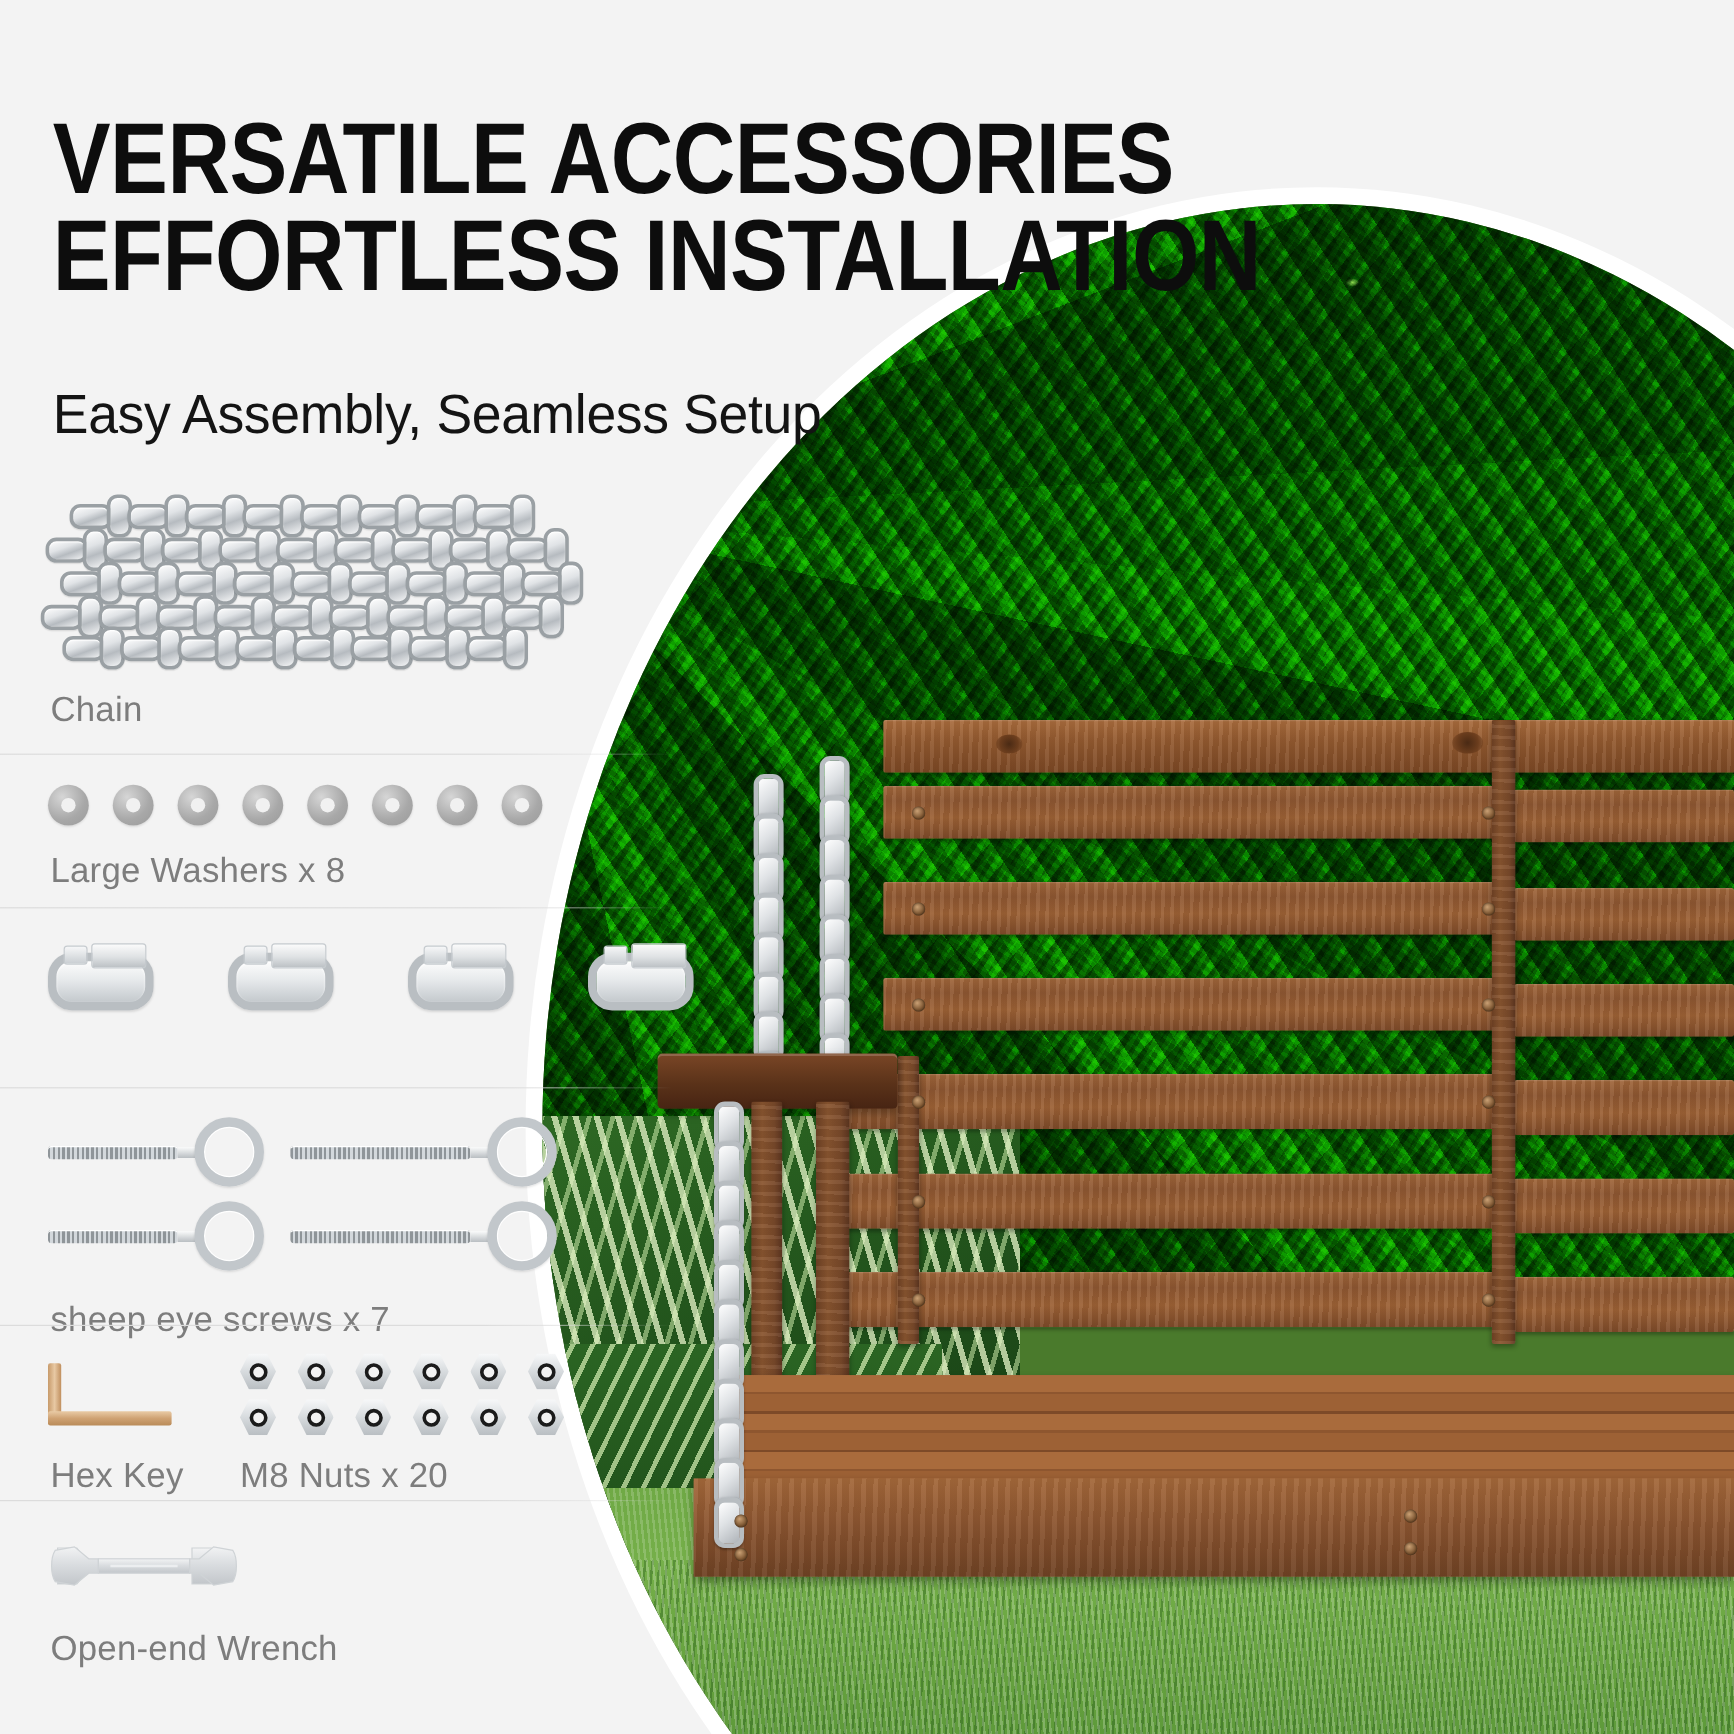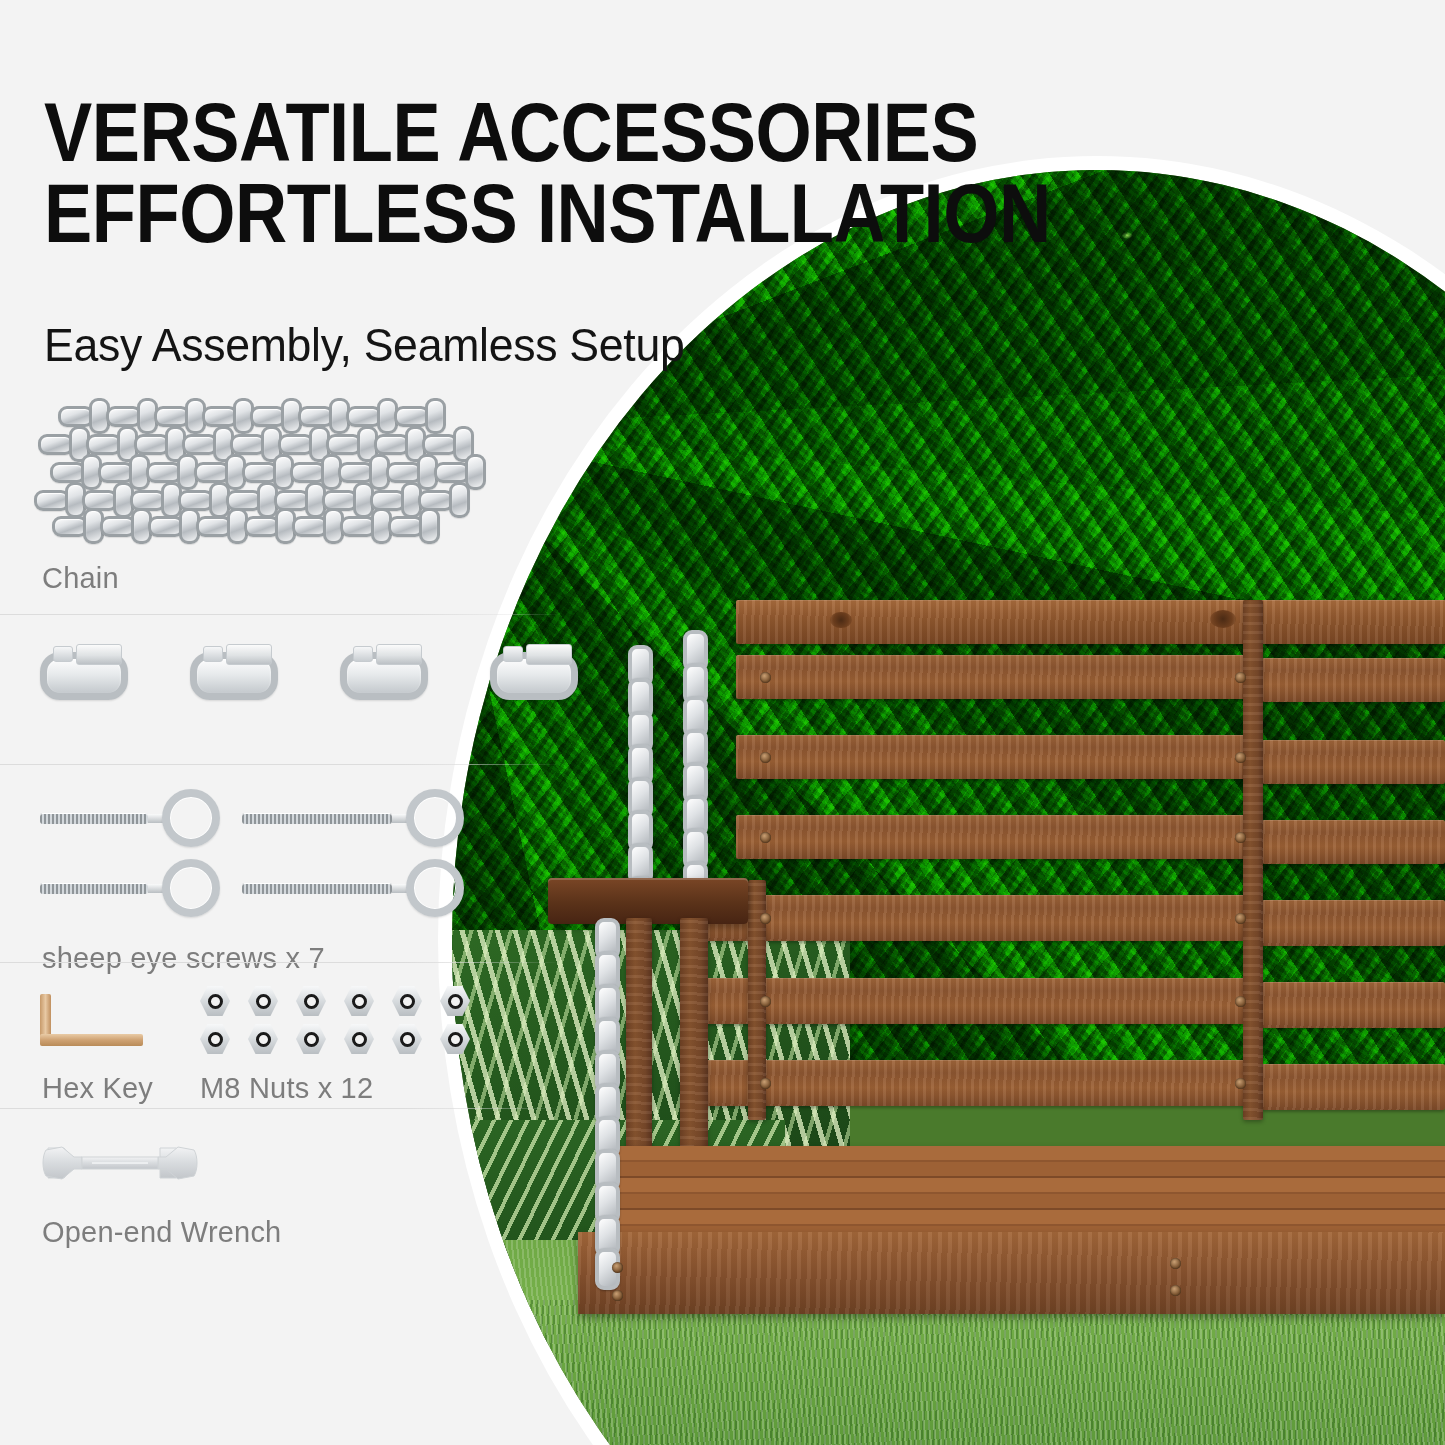--- a/index.html
+++ b/index.html
@@ -20,21 +20,21 @@
     white-space:nowrap;
   }
   .headline .hl{display:block;}
   .subhead{
     position:absolute;left:44px;top:318px;z-index:30;
     color:#141414;font-size:46px;font-weight:normal;letter-spacing:-0.3px;
     transform:scaleX(0.97);transform-origin:left top;white-space:nowrap;
   }
 
   
-  .acc-list{position:absolute;left:0;top:382px;width:600px;z-index:25;}
+  .acc-list{position:absolute;left:0;top:396px;width:600px;z-index:25;}
   .acc-row{position:relative;box-sizing:border-box;}
   .acc-row .divider{
     position:absolute;left:0;top:0;height:1px;width:560px;
     background:linear-gradient(to right,#dcdcdc 0%,#dcdcdc 72%,rgba(220,220,220,0) 100%);
   }
   .acc-label{
     color:#7d7d7d;font-size:29px;letter-spacing:0.2px;white-space:nowrap;
   }
   .acc-art{position:relative;}
 
@@ -463,20 +463,50 @@
             <span class="clink v"></span>
           <span class="clink"></span>
             <span class="clink v"></span>
             <span class="clink"></span>
             <span class="clink v"></span>
         </div>
       </div>
       <div class="acc-label" style="margin-left:42px;margin-top:20px;">Chain</div>
     </div>
 
+    <div class="acc-row" style="height:128px;padding-top:26px;">
+      <div class="divider"></div>
+      <div class="acc-art washer-art">
+        <span class="washer">
+            <i></i>
+          </span>
+          <span class="washer">
+            <i></i>
+          </span>
+        <span class="washer">
+            <i></i>
+          </span>
+          <span class="washer">
+            <i></i>
+          </span>
+        <span class="washer">
+            <i></i>
+          </span>
+          <span class="washer">
+            <i></i>
+          </span>
+        <span class="washer">
+            <i></i>
+          </span>
+          <span class="washer">
+            <i></i>
+          </span>
+      </div>
+      <div class="acc-label" style="margin-left:42px;margin-top:22px;">Large Washers x 8</div>
+    </div>
 
     <div class="acc-row" style="height:150px;padding-top:28px;">
       <div class="divider"></div>
       <div class="acc-art locks-art">
         <span class="lock">
             <span class="ring"></span>
             <span class="sleeve"></span>
             <span class="nub"></span>
           </span>
         <span class="lock">
@@ -573,21 +603,21 @@
                 <i></i>
               </span>
               <span class="nut">
                 <i></i>
               </span>
           </span>
         </span>
       </div>
       <div style="display:flex;align-items:center;margin-top:4px;">
         <div class="acc-label" style="margin-left:42px;width:158px;">Hex Key</div>
-        <div class="acc-label">M8 Nuts x 12</div>
+        <div class="acc-label">M8 Nuts x 20</div>
       </div>
     </div>
 
     <div class="acc-row" style="height:150px;padding-top:26px;">
       <div class="divider"></div>
       <div class="acc-art wrench-art">
         <svg width="160" height="58" viewBox="0 0 160 58">
           <defs>
             <linearGradient id="wg" x1="0" y1="0" x2="0" y2="1">
               <stop offset="0%" stop-color="#f2f3f4"></stop>

